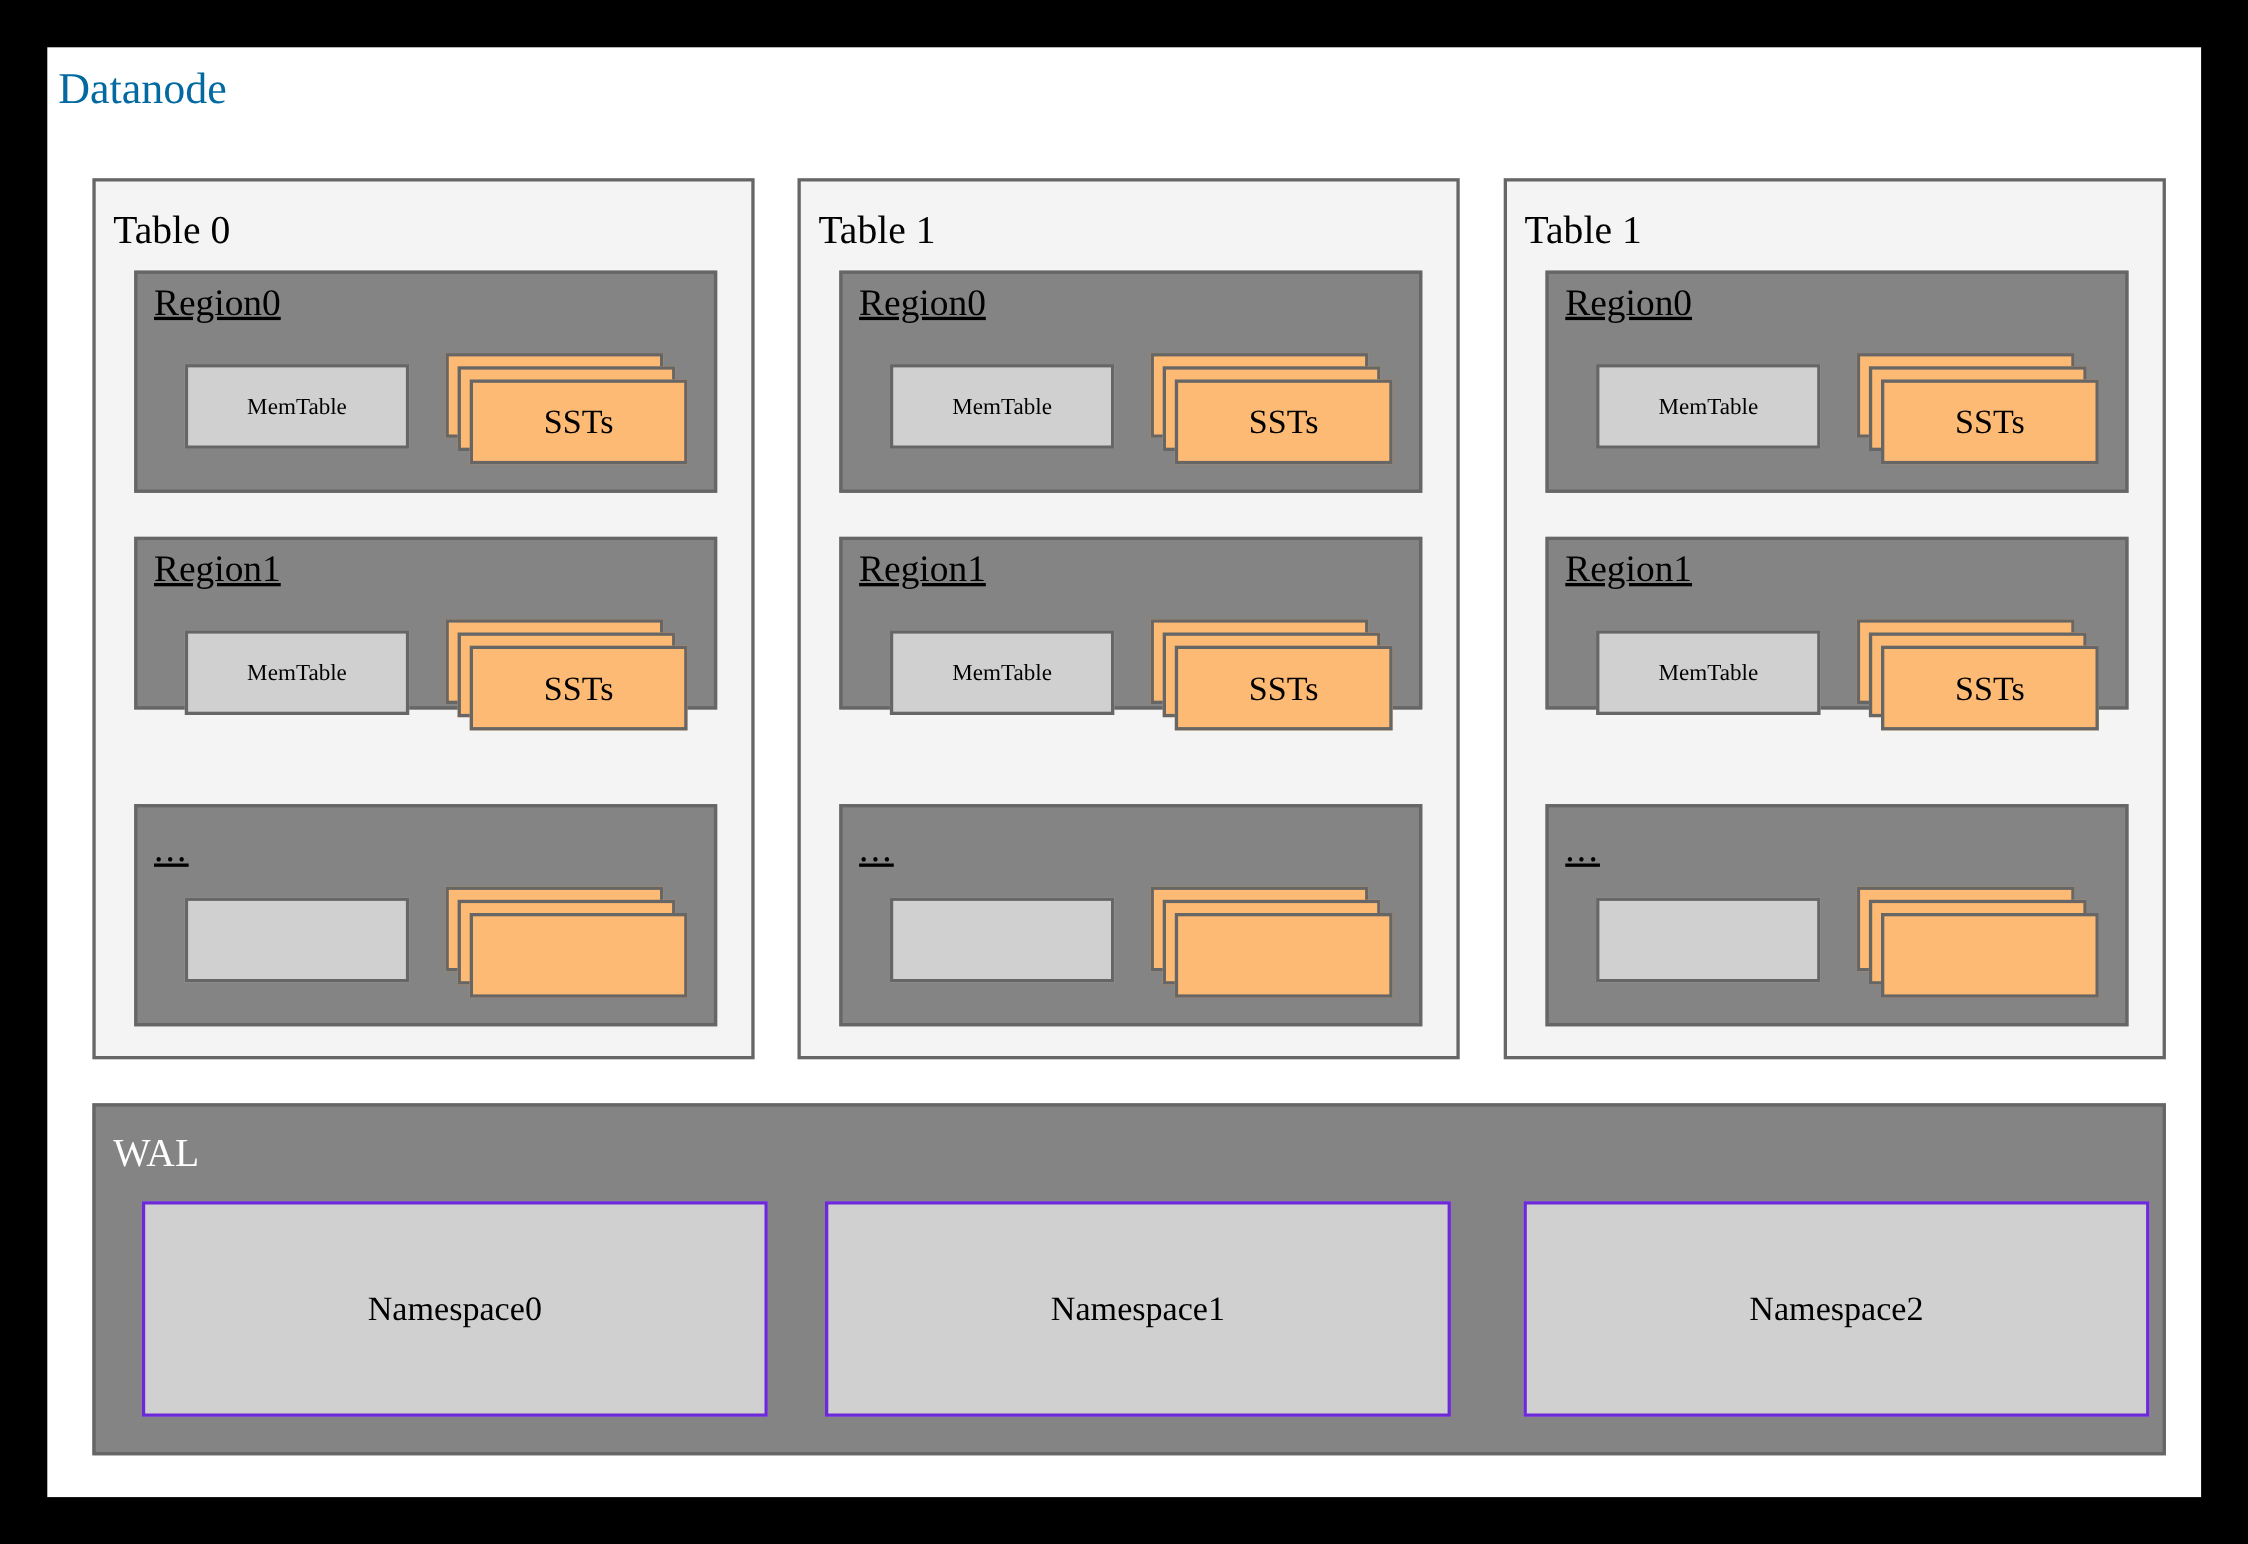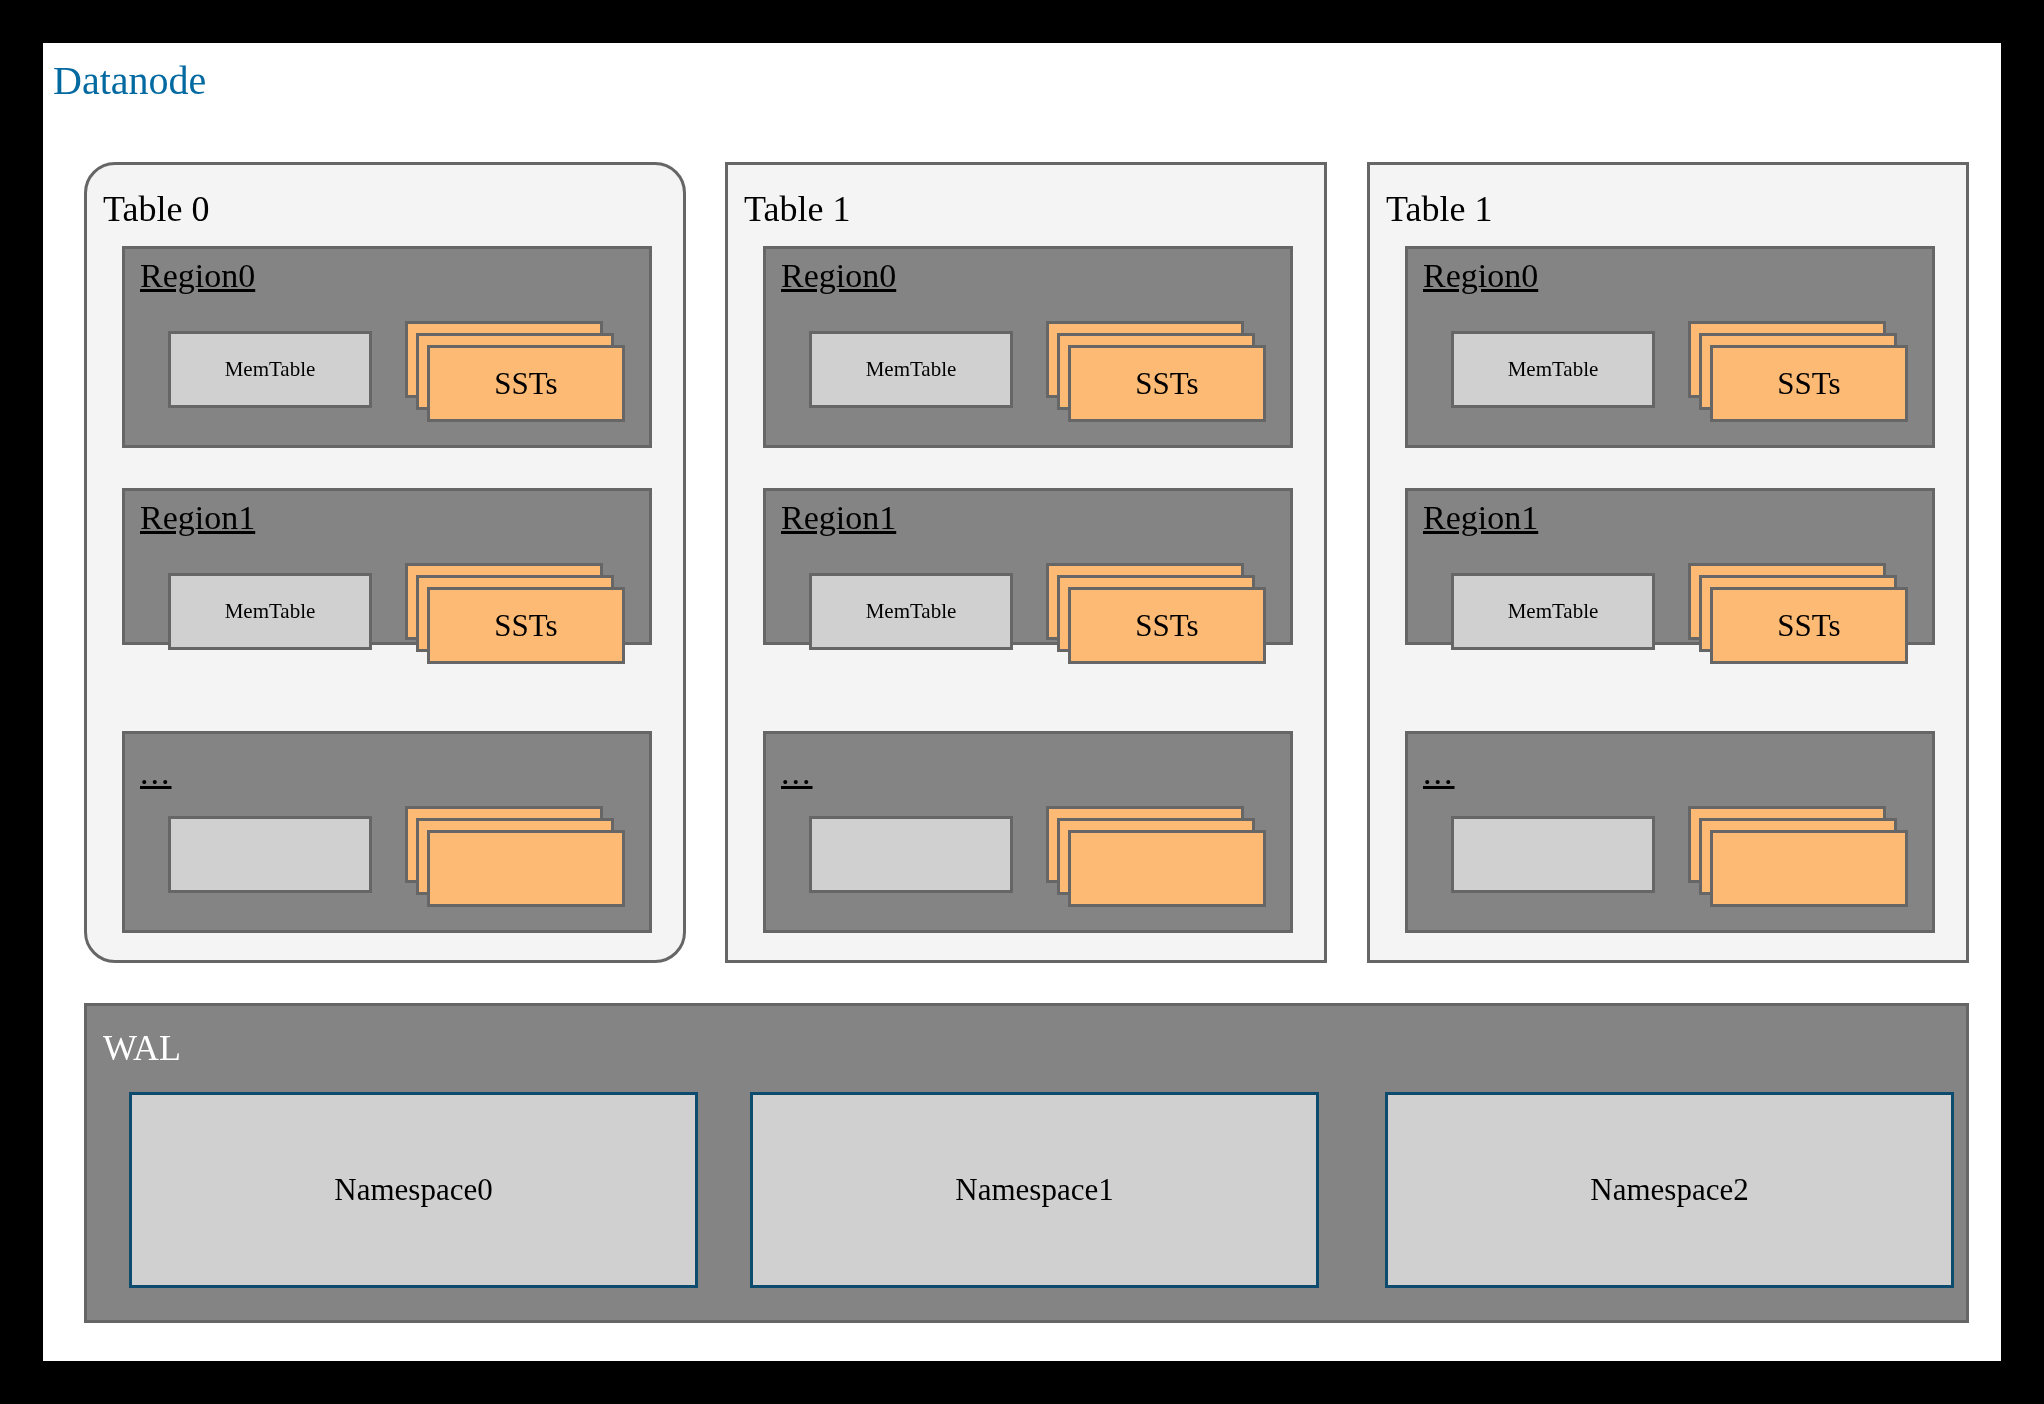--- a/index.html
+++ b/index.html
@@ -46,21 +46,21 @@
 
   .table-panel {
     position: absolute;
     top: 0;
     width: 602px;
     height: 801px;
     background: #f4f4f4;
     border: 3px solid #666666;
     box-sizing: border-box;
   }
-  .table-panel.col0 { left: 0px; border-radius: 31px; }
+  .table-panel.col0 { left: 0px; }
   .table-panel.col1 { left: 641px; }
   .table-panel.col2 { left: 1283px; }
 
   .table-title {
     position: absolute;
     left: 16px;
     top: 26px;
     font-size: 36px;
     color: #000000;
     line-height: 1;
@@ -160,21 +160,21 @@
     color: #ffffff;
     line-height: 1;
     white-space: nowrap;
   }
   .namespace-box {
     position: absolute;
     top: 86px;
     width: 569px;
     height: 196px;
     background: #d0d0d0;
-    border: 3px solid #0c4a6e;
+    border: 3px solid #6d28d9;
     box-sizing: border-box;
     display: flex;
     align-items: center;
     justify-content: center;
     font-size: 31px;
     color: #000000;
   }
   .namespace-box.n0 { left: 42px;   }
   .namespace-box.n1 { left: 663px;  }
   .namespace-box.n2 { left: 1285px; margin-left: 13px; }

